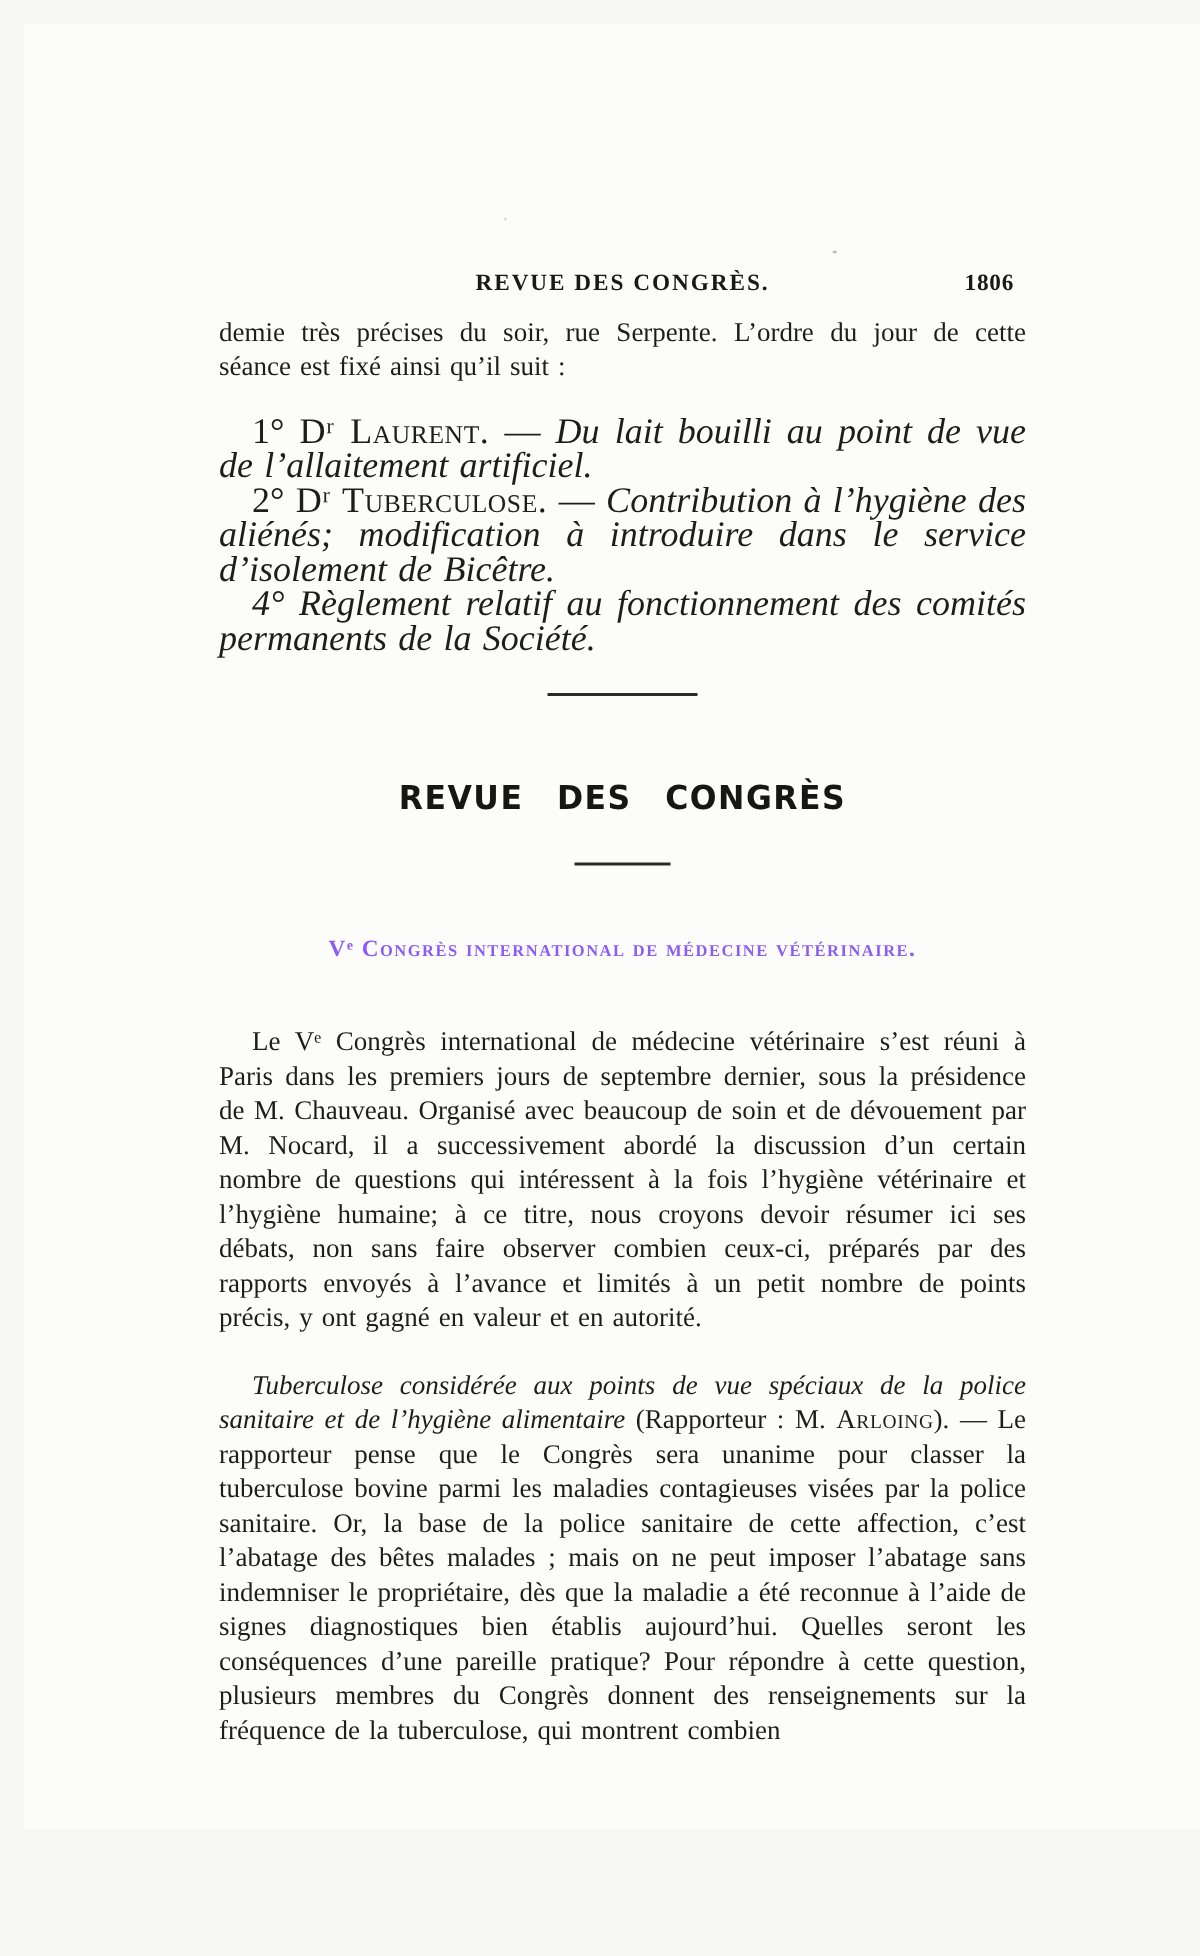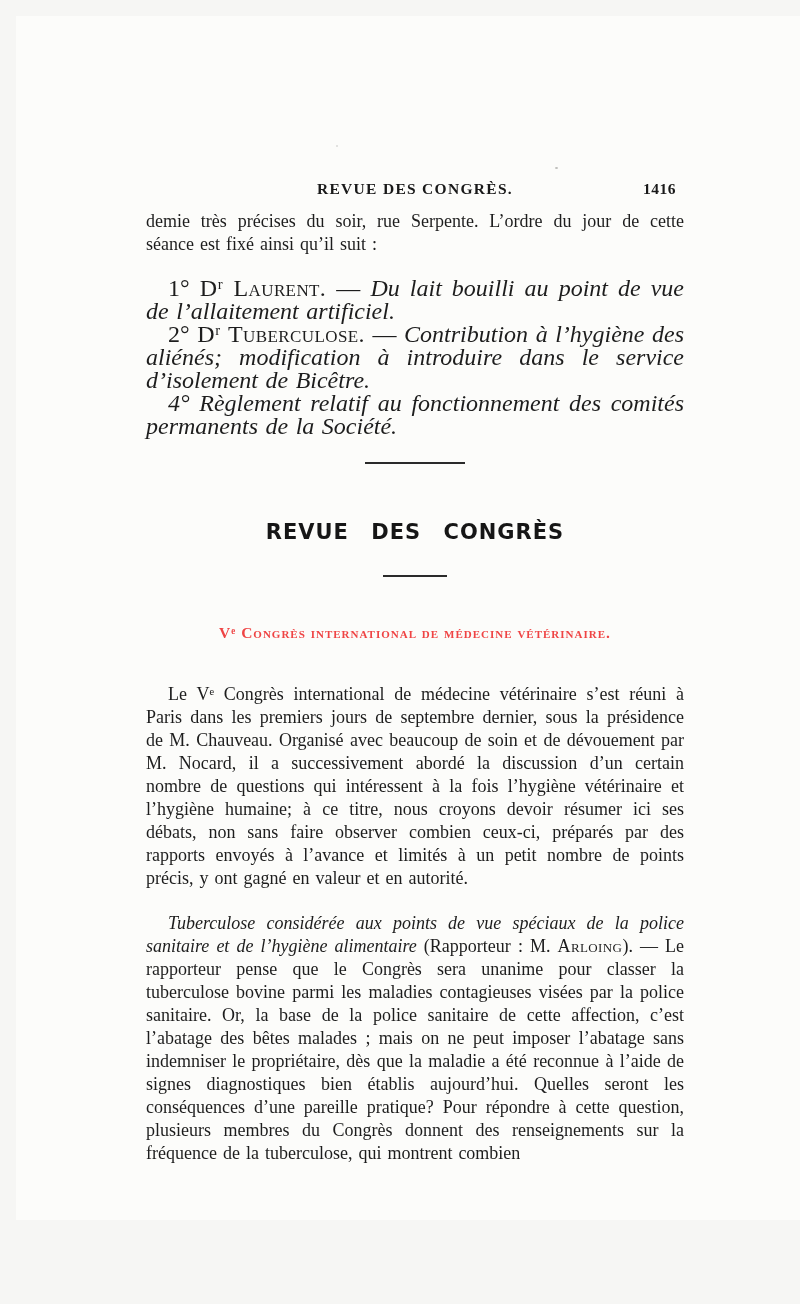--- a/index.html
+++ b/index.html
@@ -79,21 +79,21 @@
     color: #161616;
     transform: scaleY(1.05);
   }
   .subheading {
     margin: 47px 0 0 0;
     text-align: center;
     font-weight: bold;
     font-size: 15.5px;
     font-variant: small-caps;
     letter-spacing: 1px;
-    color: #ef4444;
+    color: #8b5cf6;
   }
   .para-1 { margin-top: 41px; text-indent: 22px; }
   .para-2 { margin-top: 22px; text-indent: 22px; }
   
   .speck {
     position: absolute;
     background: #8a8a85;
     border-radius: 50%;
     opacity: 0.55;
   }
@@ -104,21 +104,21 @@
 <body>
 
 <div class="page">
   <div class="speck speck-1"></div>
   <div class="speck speck-2"></div>
 
   <div class="content">
 
     <div class="running-head">
       <span class="rh-title">REVUE DES CONGRÈS.</span>
-      <span class="rh-page">1416</span>
+      <span class="rh-page">1806</span>
     </div>
 
     <p class="body-text intro-para">demie très précises du soir, rue Serpente. L’ordre du jour de cette séance est fixé ainsi qu’il suit :</p>
 
     <div class="agenda">
       <p class="agenda-item">
         <span>1°</span>
         <span class="smallcaps">Dʳ Laurent.</span>
         <span>—</span>
         <span class="italic">Du lait bouilli au point de vue de l’allaitement artificiel.</span>

